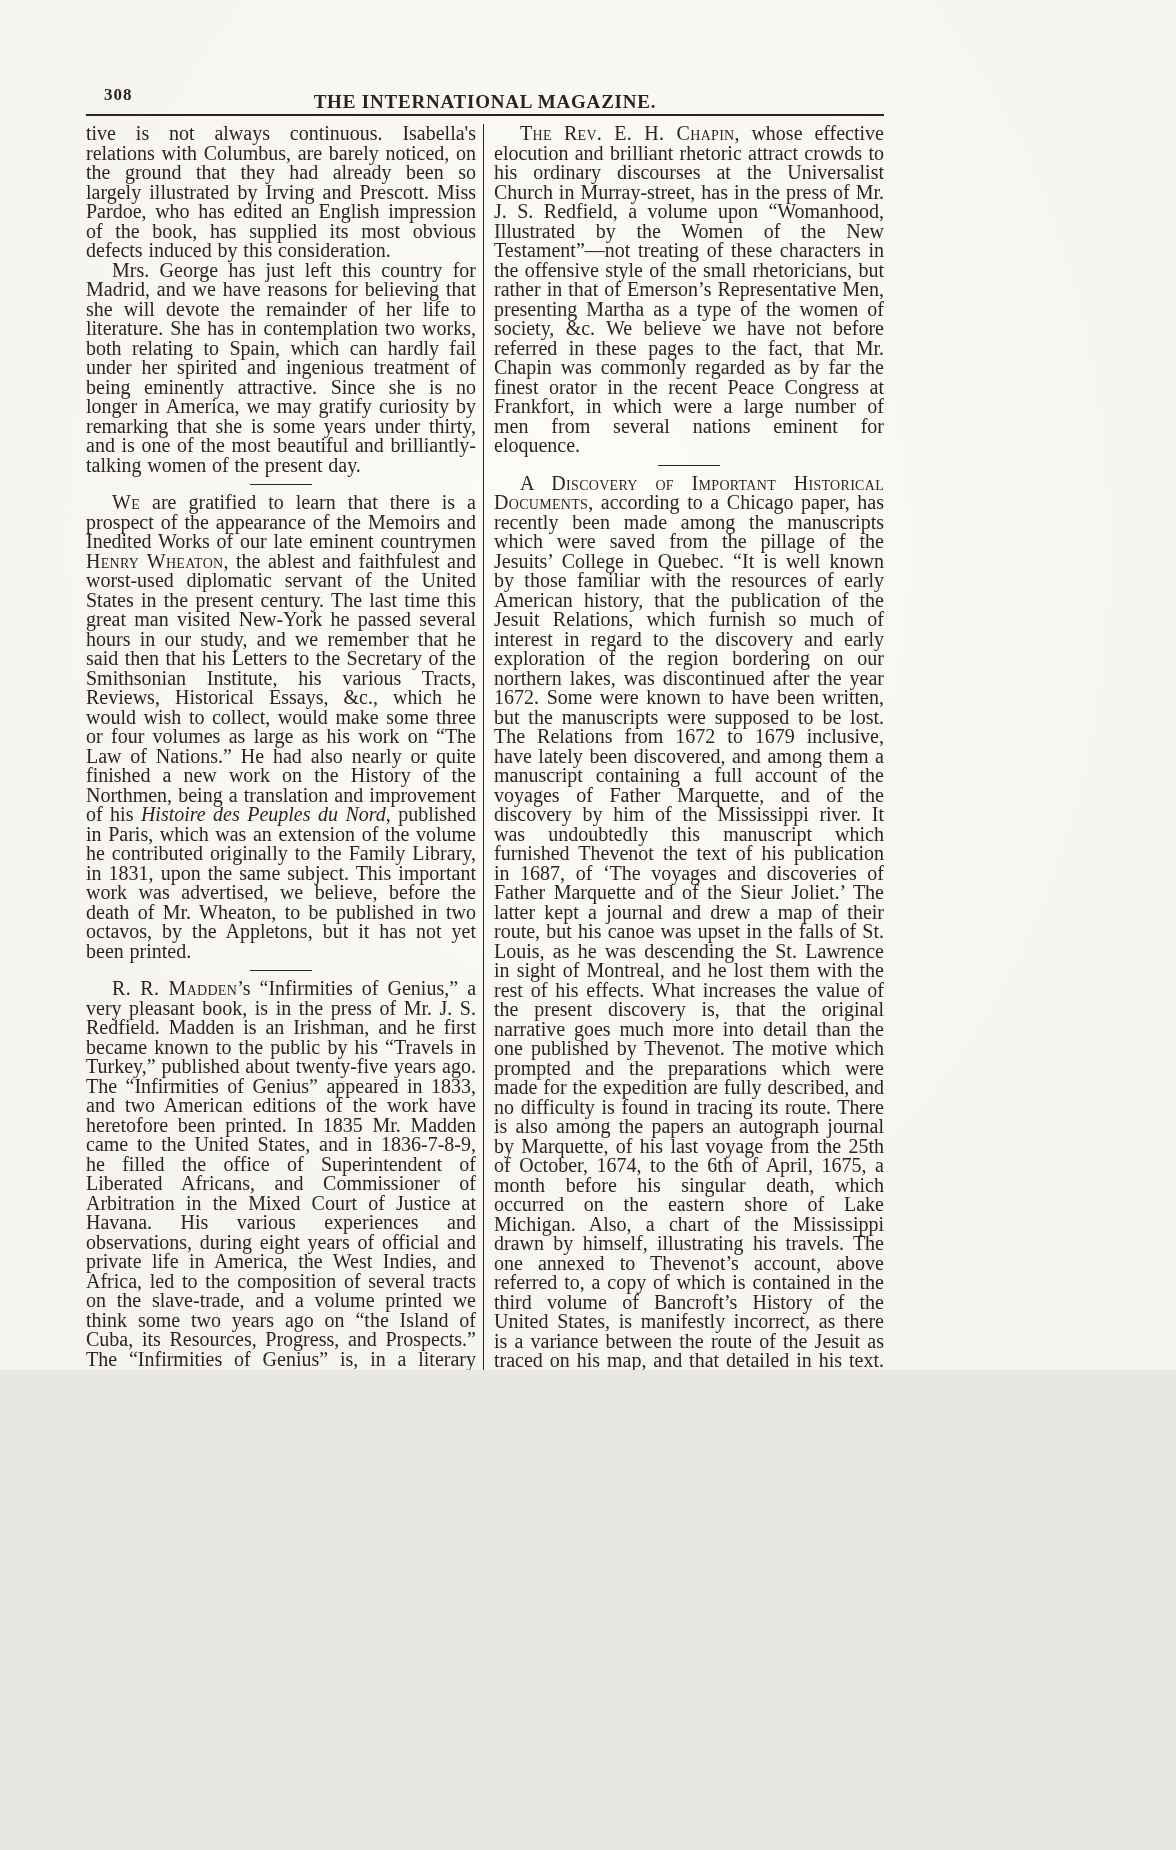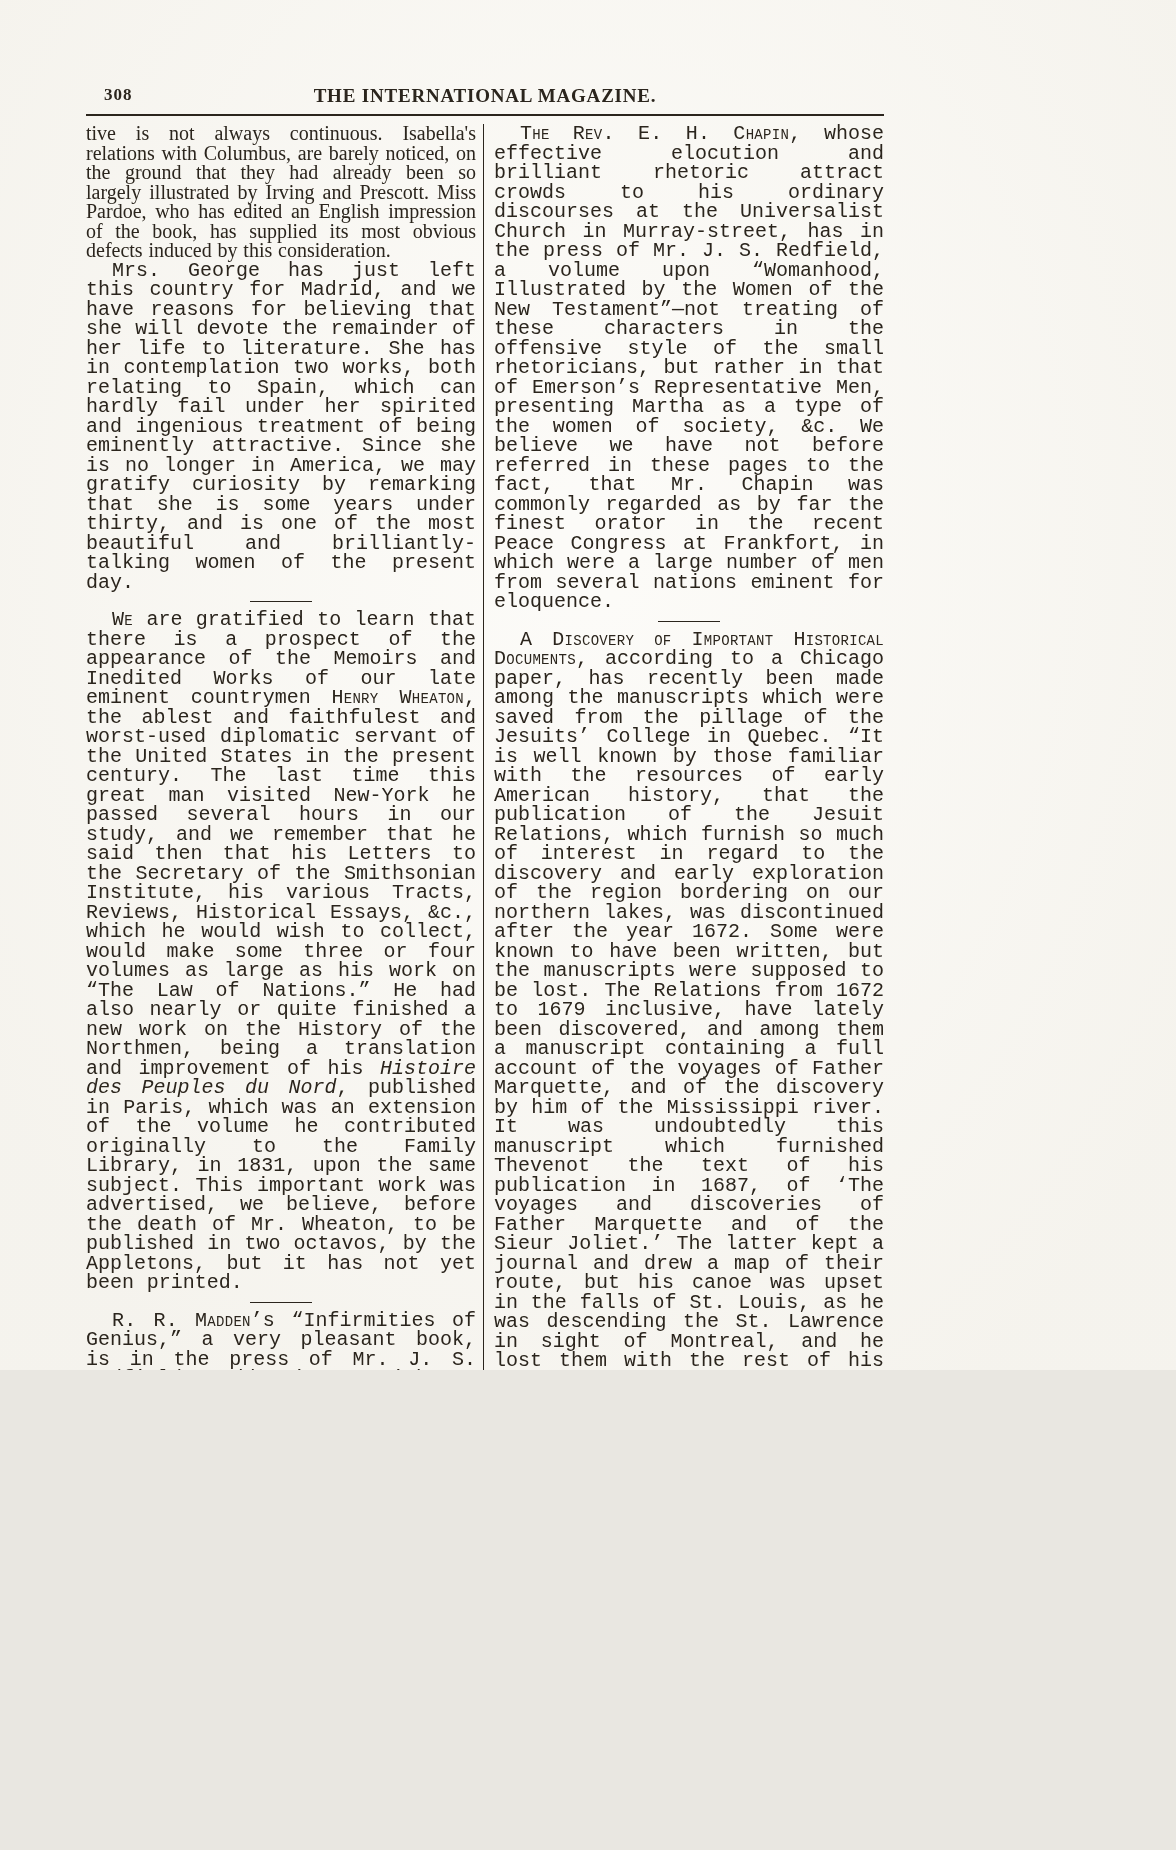--- a/index.html
+++ b/index.html
@@ -31,21 +31,21 @@
     left: 18px;
     top: 7px;
     font-size: 17px;
     font-weight: bold;
     letter-spacing: 1px;
   }
 
   .title {
     position: absolute;
     left: 0; right: 0; top: 3px;
-    margin: 4px;
+    margin: 10px;
     text-align: center;
     font-size: 19px;
     font-weight: bold;
     letter-spacing: 0.8px;
     white-space: nowrap;
   }
 
   .header-rule {
     height: 0;
     border-top: 2.2px solid var(--rule, #2b251d);
@@ -63,21 +63,21 @@
   }
   .column-left  { padding-right: 7px; }
   .column-right { padding-left: 10px; }
 
   .column-divider {
     width: 0;
     border-left: 1.4px solid var(--rule, #2b251d);
   }
 
   .para { margin: 0; }
-  .para.indent { text-indent: 1.3em; font-family: Liberation Mono, monospace; }
+  .para.indent { text-indent: 1.3em; }
 
   .sc { font-variant: small-caps; letter-spacing: 0.3px; }
   .it { font-style: italic; }
 
   .article-divider {
     width: 62px;
     height: 0;
     border-top: 1.4px solid var(--rule, #2b251d);
     margin: 9px auto 8px auto;
   }

